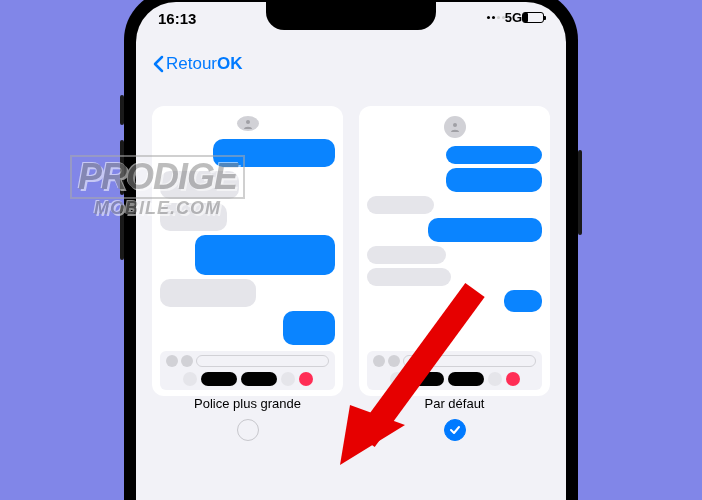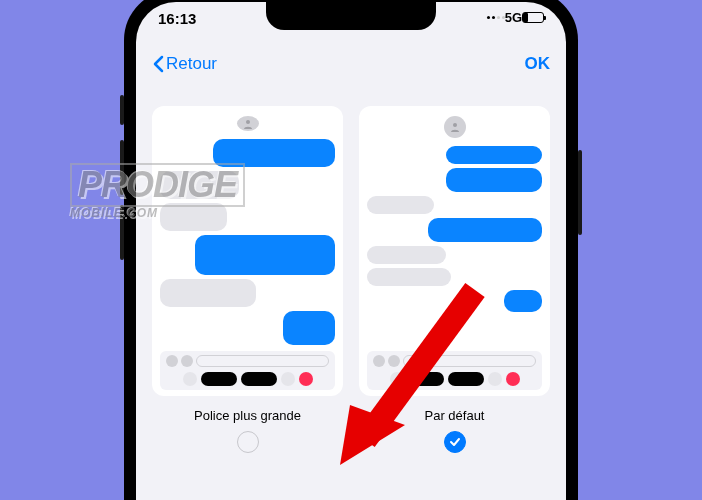--- a/index.html
+++ b/index.html
@@ -75,21 +75,21 @@
       position: absolute;
       right: -3px; top: 3px;
       width: 2px; height: 4px;
       background: #000;
       border-radius: 0 1px 1px 0;
     }
     .battery-fill { width: 25%; height: 100%; background: #000; border-radius: 1px; }
     .nav-bar {
       height: 44px;
       display: flex;
-      justify-content: space-between;
+      justify-content: flex-start;
       align-items: center;
       padding: 0 16px;
       background: #f2f2f7;
     }
     .nav-back { display: flex; align-items: center; color: #007aff; font-size: 17px; }
     .nav-back svg { margin-right: 2px; }
     .nav-title { font-size: 17px; font-weight: 600; color: #000; position: absolute; left: 50%; transform: translateX(-50%); }
     .nav-ok { color: #007aff; font-size: 17px; font-weight: 600; }
     .content {
       padding: 20px 16px;
@@ -155,21 +155,20 @@
     .input-row .icon-circle { width: 12px; height: 12px; background: #d1d1d6; border-radius: 50%; }
     .input-row .input-stub { flex: 1; height: 12px; border: 1px solid #d1d1d6; border-radius: 8px; }
     .dots-row { display: flex; gap: 4px; justify-content: center; margin-top: 2px; }
     .dots-row .dot { height: 14px; border-radius: 8px; }
     .dots-row .d1 { width: 14px; background: #e5e5ea; }
     .dots-row .d2 { width: 36px; background: #000; }
     .dots-row .d3 { width: 36px; background: #000; }
     .dots-row .d4 { width: 14px; background: #e5e5ea; }
     .dots-row .d5 { width: 14px; background: #ff2d55; }
     .preview-label {
-      margin-top: 12px;
       font-size: 13px;
       color: #000;
       text-align: center;
     }
     .radio {
       margin-top: 8px;
       width: 22px;
       height: 22px;
       border-radius: 50%;
       border: 1.5px solid #c7c7cc;
@@ -188,22 +187,22 @@
       top: 155px;
       font-family: Arial, sans-serif;
       font-weight: 900;
       font-style: italic;
       color: #888;
       opacity: 0.55;
       text-shadow: 2px 2px 0 #fff, -1px -1px 0 #fff;
       line-height: 1;
     }
     .watermark .line1 { font-size: 36px; letter-spacing: -1px; }
-    .watermark .line2 { font-size: 12px; letter-spacing: 1px; }
-    .watermark .border { border: 2px solid #aaa; padding: 2px 6px; display: inline-block; margin-top: 8px; }
+    .watermark .line2 { font-size: 18px; letter-spacing: 1px; text-align: center; }
+    .watermark .border { border: 2px solid #aaa; padding: 2px 6px; display: inline-block; }
     .arrow {
       position: absolute;
       left: 335px;
       top: 270px;
       pointer-events: none;
     }
   </style>
 </head>
 <body>
 

